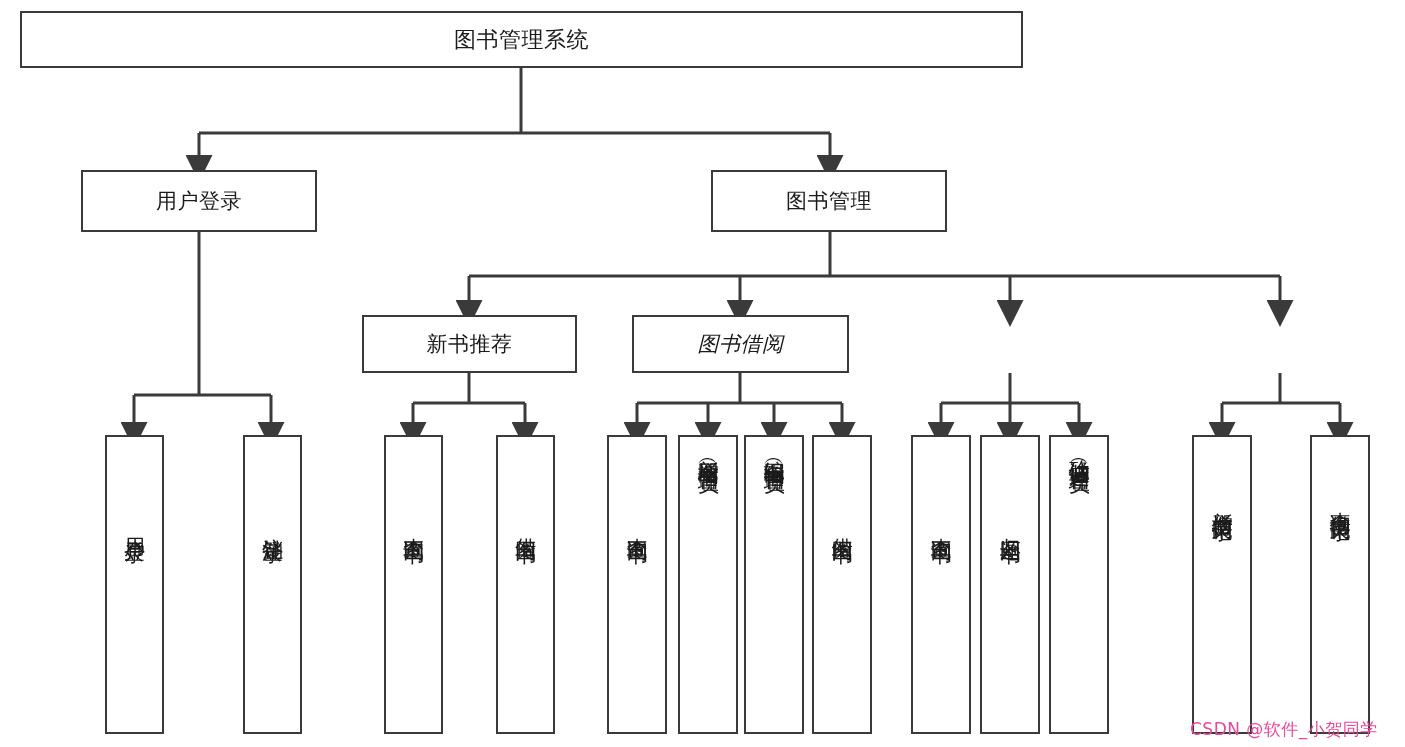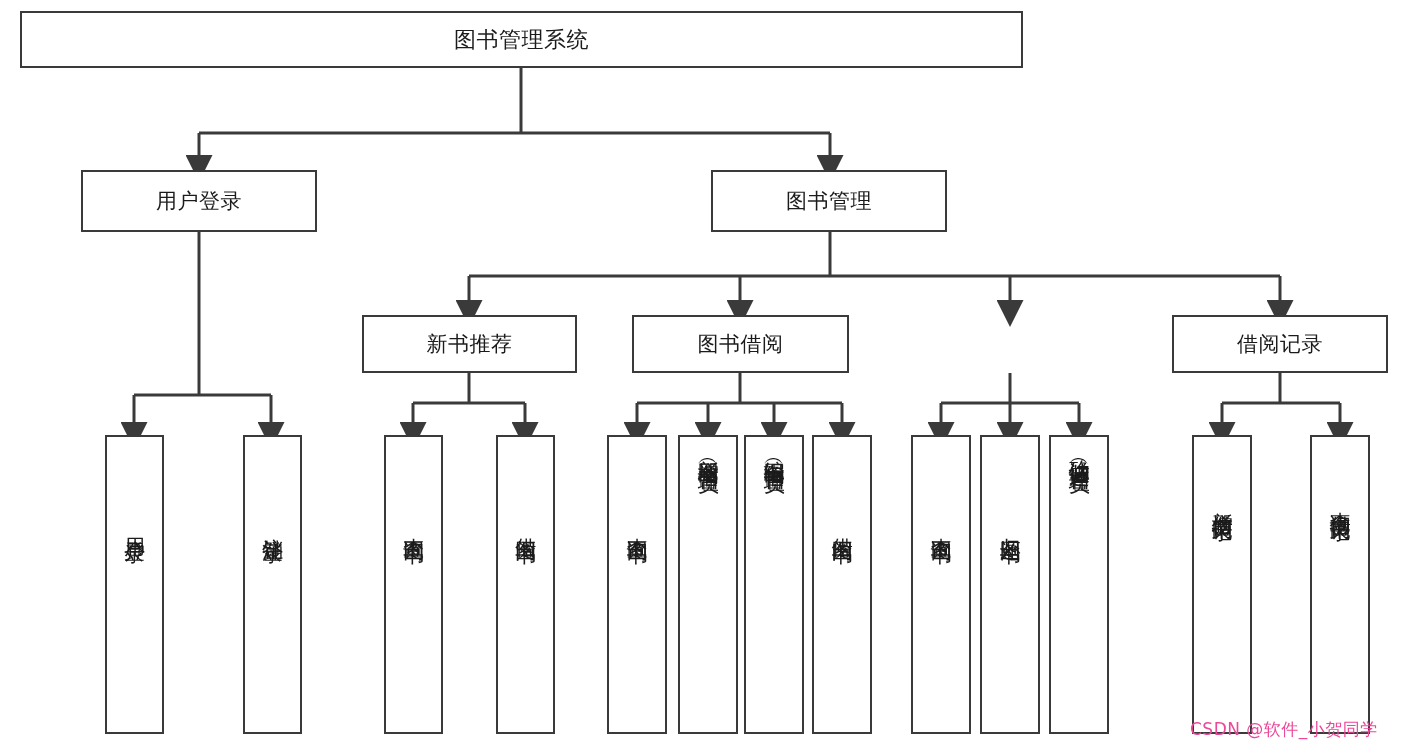--- a/index.html
+++ b/index.html
@@ -136,25 +136,22 @@
   <div class="node horizontal" style="left:81px; top:170px; width:236px; height:62px;">
     <span class="label">用户登录</span>
   </div>
   <div class="node horizontal" style="left:362px; top:315px; width:215px; height:58px;">
     <span class="label">新书推荐</span>
   </div>
 
   <div class="node horizontal" style="left:711px; top:170px; width:236px; height:62px;">
     <span class="label">图书管理</span>
   </div>
-  <div class="node horizontal" style="left:632px; top:315px; width:217px; height:58px;">
+  <div class="node horizontal" style="left:632px; top:315px; width:217px; height:58px;font-style:italic;">
     <span class="label">图书借阅</span>
-  </div>
-  <div class="node horizontal" style="left:1172px; top:315px; width:216px; height:58px;">
-    <span class="label">借阅记录</span>
   </div>
 
   <div class="node vertical mid" style="left:105px; top:435px; width:59px; height:299px;">
     <span class="label">用户登录</span>
   </div>
   <div class="node vertical mid" style="left:243px; top:435px; width:59px; height:299px;">
     <span class="label">注销登录</span>
   </div>
 
   <div class="node vertical mid" style="left:384px; top:435px; width:59px; height:299px;">

